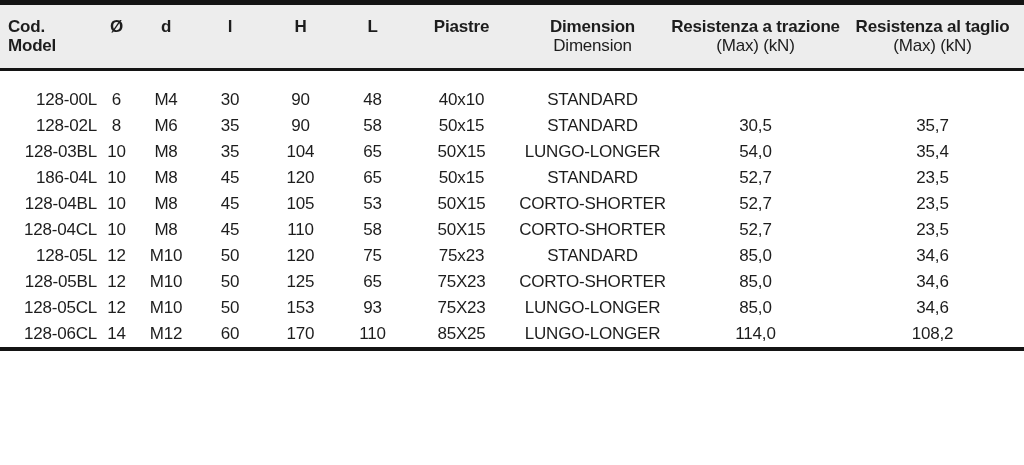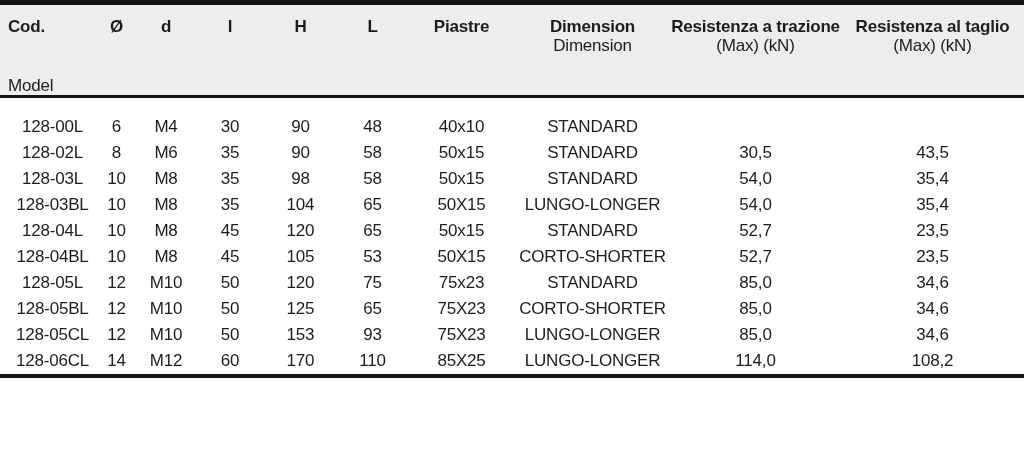--- a/index.html
+++ b/index.html
@@ -31,33 +31,33 @@
     vertical-align: top;
     border-bottom: 3px solid #141414;
     font-size: 17px;
     line-height: 19px;
     font-weight: 700;
     text-align: center;
     letter-spacing: -0.2px;
   }
   table.spec th.left { text-align: left; padding-left: 8px; }
   .hline2 { display: block; font-weight: 400; }
-  .hline2.regular { font-weight: 400; margin-top: 40px; }
+  .hline2.regular { font-weight: 700; }
   table.spec td {
     height: 26px;
     box-sizing: border-box;
     padding: 0;
     font-size: 17px;
     line-height: 26px;
     text-align: center;
     letter-spacing: -0.2px;
     white-space: nowrap;
     overflow: hidden;
   }
-  table.spec td.left { text-align: center; padding-left: 8px; }
+  table.spec td.left { text-align: right; padding-left: 8px; }
   table.spec tbody tr:first-child td { padding-top: 16px; height: 42px; }
 </style>
 </head>
 <body>
 
 <div class="page">
   <table class="spec">
     <colgroup>
       <col style="width:97px">
       <col style="width:39px">
@@ -124,65 +124,65 @@
         <tr>
           <td class="left">128-02L</td>
           <td>8</td>
           <td>M6</td>
           <td>35</td>
           <td>90</td>
           <td>58</td>
           <td>50x15</td>
           <td>STANDARD</td>
           <td>30,5</td>
-          <td>43,5</td>
-        </tr>
-        <tr>
-          <td class="left">128-03L</td>
-          <td>10</td>
-          <td>M8</td>
-          <td>35</td>
-          <td>98</td>
-          <td>58</td>
-          <td>50x15</td>
-          <td>STANDARD</td>
-          <td>54,0</td>
-          <td>35,4</td>
+          <td>35,7</td>
         </tr>
         <tr>
           <td class="left">128-03BL</td>
           <td>10</td>
           <td>M8</td>
           <td>35</td>
           <td>104</td>
           <td>65</td>
           <td>50X15</td>
           <td>LUNGO-LONGER</td>
           <td>54,0</td>
           <td>35,4</td>
         </tr>
         <tr>
-          <td class="left">128-04L</td>
+          <td class="left">186-04L</td>
           <td>10</td>
           <td>M8</td>
           <td>45</td>
           <td>120</td>
           <td>65</td>
           <td>50x15</td>
           <td>STANDARD</td>
           <td>52,7</td>
           <td>23,5</td>
         </tr>
         <tr>
           <td class="left">128-04BL</td>
           <td>10</td>
           <td>M8</td>
           <td>45</td>
           <td>105</td>
           <td>53</td>
+          <td>50X15</td>
+          <td>CORTO-SHORTER</td>
+          <td>52,7</td>
+          <td>23,5</td>
+        </tr>
+        <tr>
+          <td class="left">128-04CL</td>
+          <td>10</td>
+          <td>M8</td>
+          <td>45</td>
+          <td>110</td>
+          <td>58</td>
           <td>50X15</td>
           <td>CORTO-SHORTER</td>
           <td>52,7</td>
           <td>23,5</td>
         </tr>
         <tr>
           <td class="left">128-05L</td>
           <td>12</td>
           <td>M10</td>
           <td>50</td>

